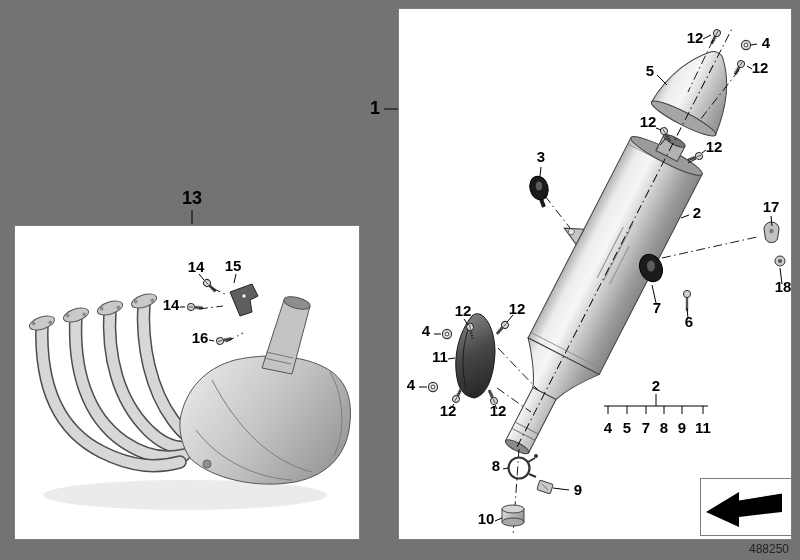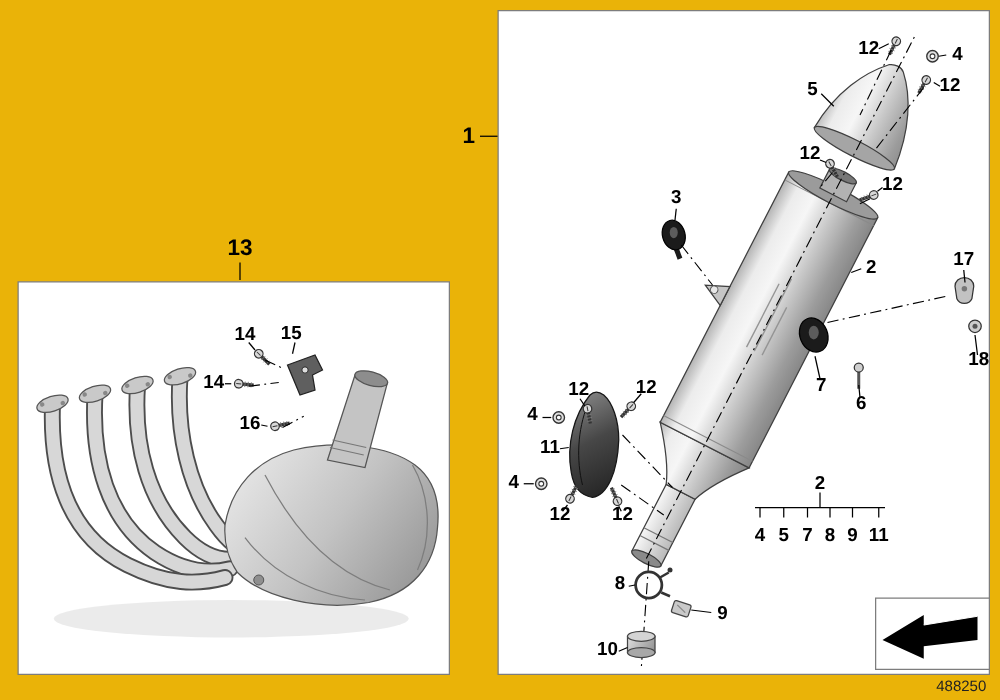--- a/index.html
+++ b/index.html
@@ -1,16 +1,16 @@
 <!DOCTYPE html>
 <html><head>
 <meta charset="utf-8">
 <style>
   html,body { margin:0; padding:0; background:#ffffff; }
-  .stage { position:relative; width:800px; height:560px; background:#eab308; overflow:hidden; }
+  .stage { position:relative; width:800px; height:560px; background:#737373; overflow:hidden; }
   svg { display:block; font-family:"Liberation Sans", sans-serif; }
   .box { fill:#ffffff; stroke:#7d7d7d; stroke-width:1; }
   .ld  { stroke:#000000; stroke-width:1; }
   .dd  { stroke:#000000; stroke-width:0.9; fill:none; stroke-dasharray:9 3.5 1.5 3.5; }
   .callout    { font-weight:bold; font-size:15px; fill:#000000; }
   .callout-lg { font-weight:bold; font-size:18px; fill:#000000; }
   .legend-num { font-weight:bold; font-size:15px; fill:#000000; }
   .drawnum    { font-size:12px; fill:#222222; }
   .seam { stroke:#7d7d7d; stroke-width:1; fill:none; }
 </style>

